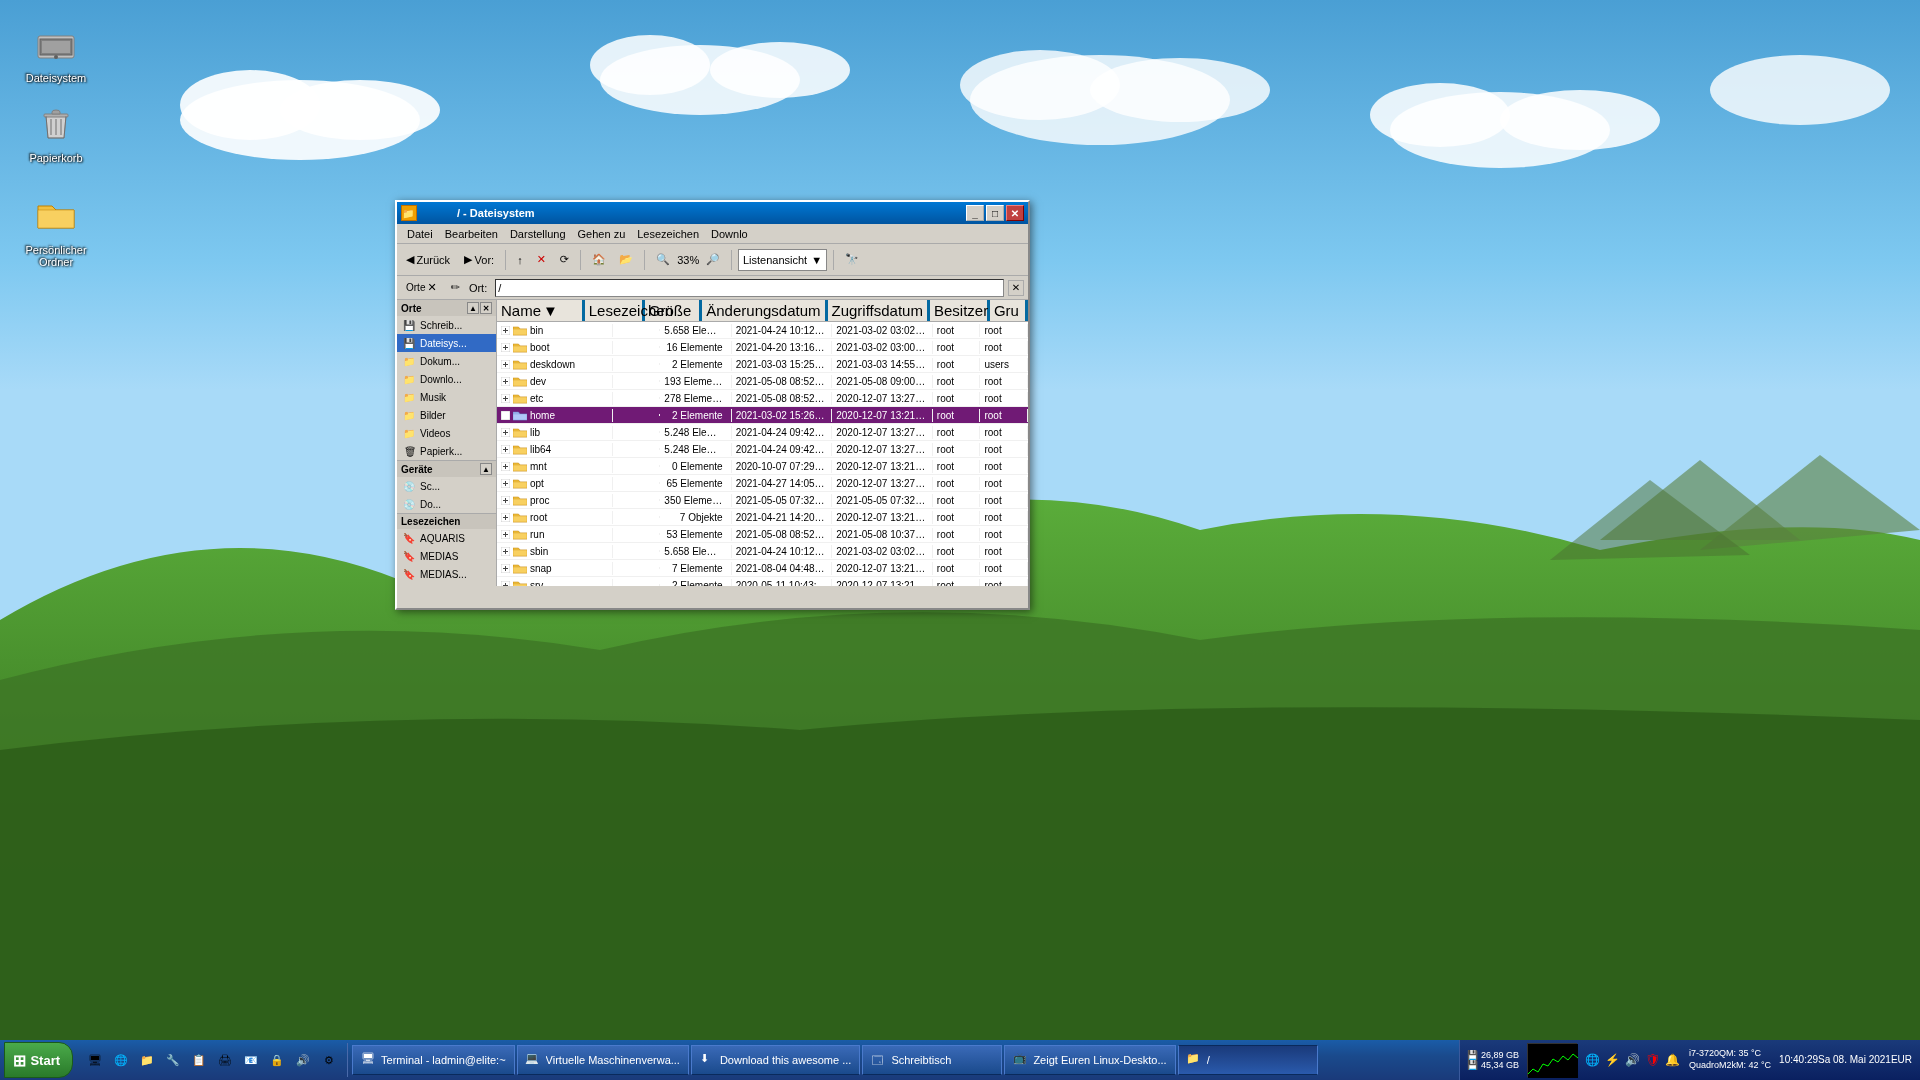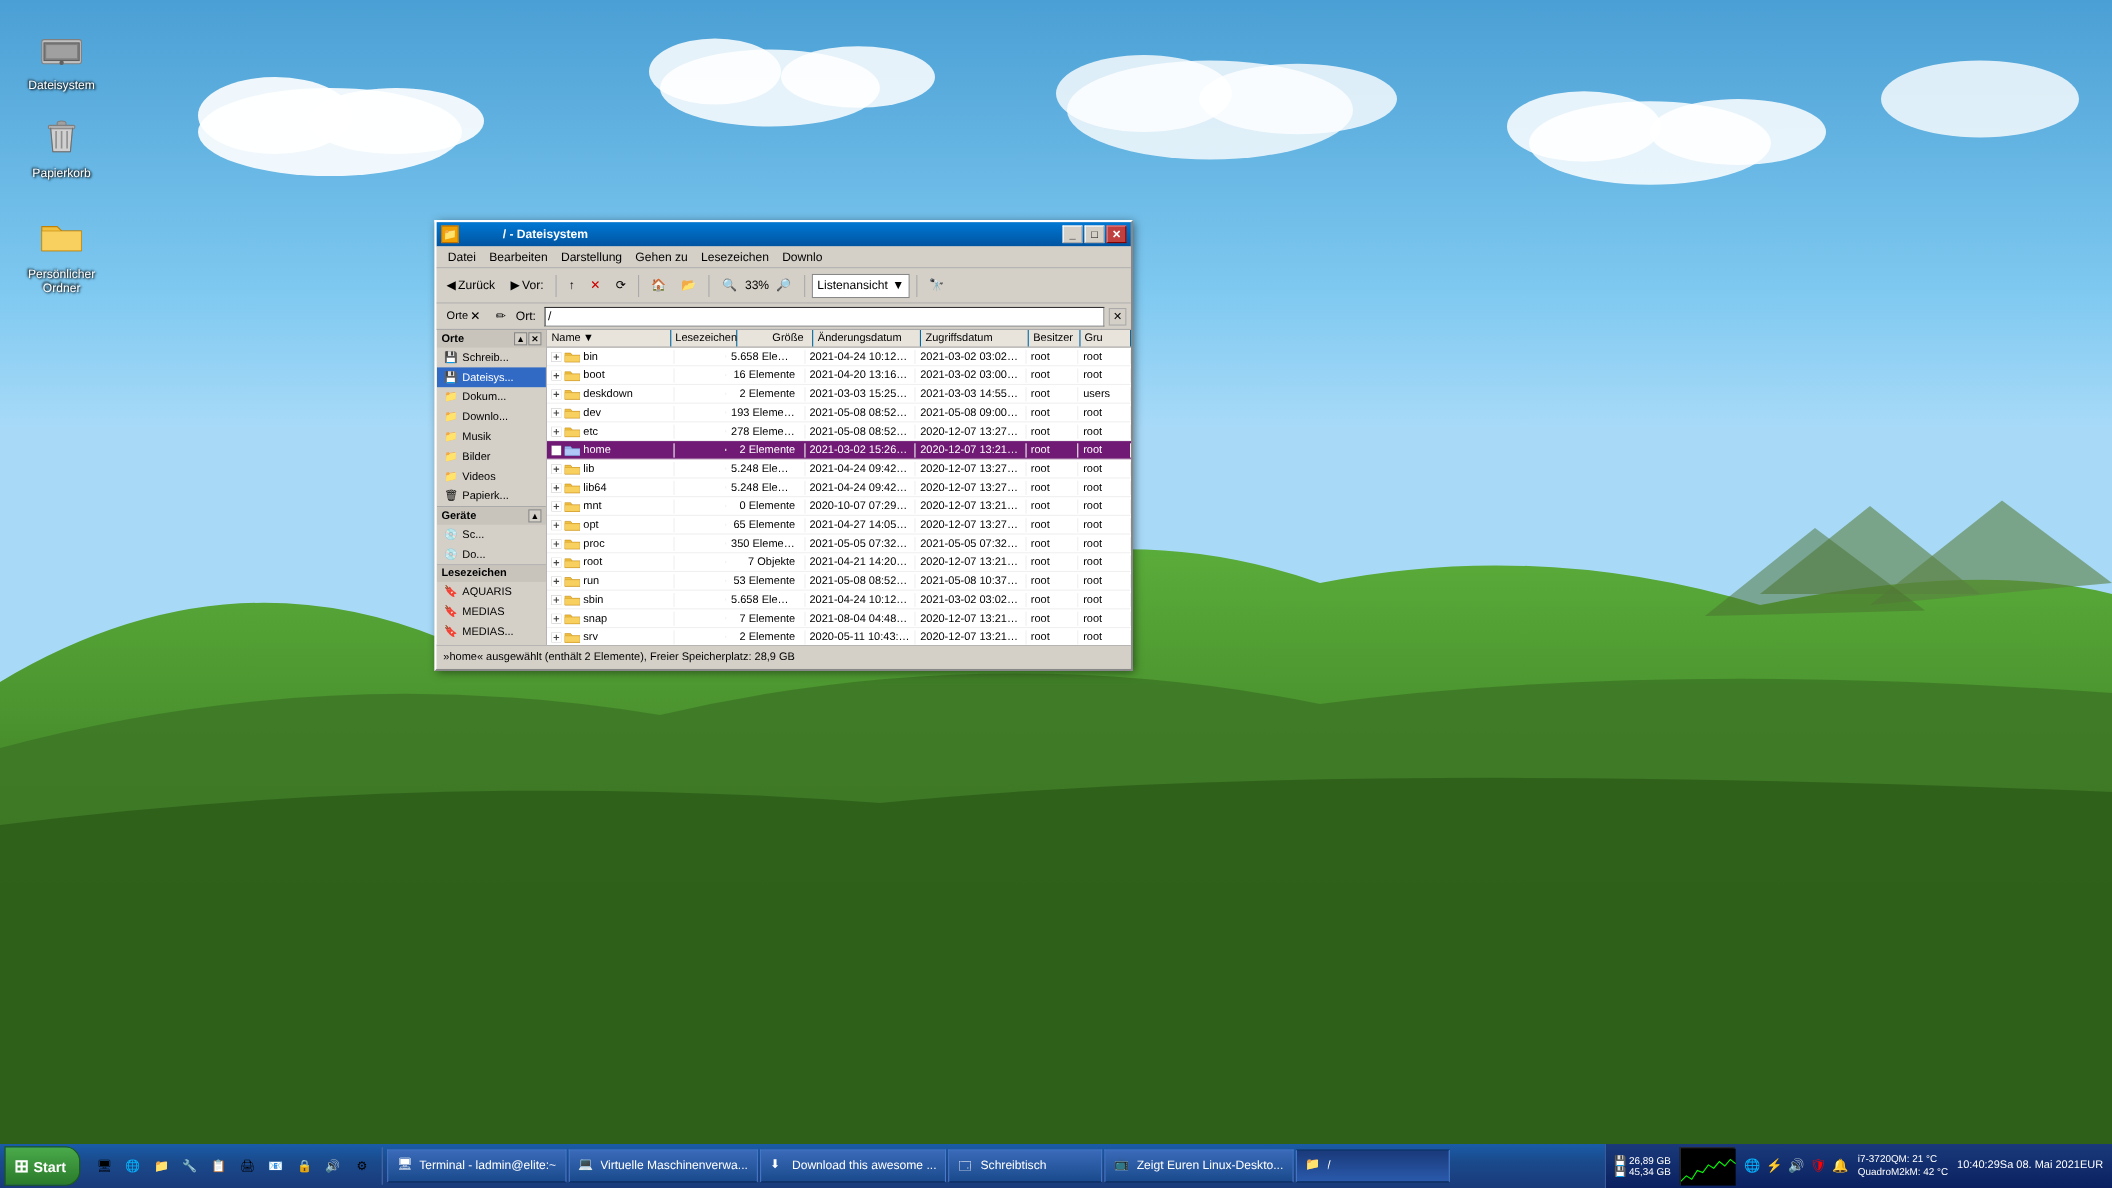--- a/index.html
+++ b/index.html
@@ -270,22 +270,22 @@
     }
     .file-list-header {
       display: flex;
       background: #e8e4dc;
       border-bottom: 1px solid #aaa;
       position: sticky;
       top: 0;
     }
     .col-header {
       padding: 2px 4px;
-      font-size: 10px;
-      border-right: 1px solid #0369a1;
+      font-size: 15px;
+      border-right: 3px solid #0369a1;
       cursor: pointer;
       white-space: nowrap;
       user-select: none;
     }
     .col-name { width: 150px; display: flex; align-items: center; gap: 2px; }
     .col-ext { width: 60px; }
     .col-size { width: 90px; text-align: right; padding-right: 8px; }
     .col-modified { width: 130px; }
     .col-accessed { width: 130px; }
     .col-owner { width: 60px; }
@@ -1024,23 +1024,20 @@
       <div class="file-cell size">2 Elemente</div>
       <div class="file-cell modified">2020-05-11 10:43:31</div>
       <div class="file-cell accessed">2020-12-07 13:21:40</div>
       <div class="file-cell owner">root</div>
       <div class="file-cell group">root</div>
     </div>
         </div>
     </div>
   </div>
 
-  <div class="statusbar">
-    <span>»home« ausgewählt (enthält 2 Elemente), Freier Speicherplatz: 28,9 GB</span>
-  </div>
 </div>
 
 <div id="taskbar">
   <button class="start-btn">
     <span style="font-size:16px;">⊞</span>
     <span>Start</span>
   </button>
 
   <div class="quicklaunch">
     <div class="ql-icon" title="Desktop anzeigen">🖥</div>
@@ -1102,21 +1099,21 @@
       </svg>
     </div>
 
     <div class="tray-icon">🌐</div>
     <div class="tray-icon">⚡</div>
     <div class="tray-icon">🔊</div>
     <div class="tray-icon" style="color:#f00;">🛡</div>
     <div class="tray-icon">🔔</div>
 
     <div style="display:flex;flex-direction:column;color:white;font-size:9px;line-height:1.3;margin:0 4px;">
-      <span>i7-3720QM: 21 °C</span>
+      <span>i7-3720QM: 35 °C</span>
       <span>QuadroM2kM: 42 °C</span>
     </div>
 
     <div class="clock-area">
       <span>10:40:29</span>
       <span>Sa 08. Mai 2021</span>
       <span>EUR</span>
     </div>
   </div>
 </div>

